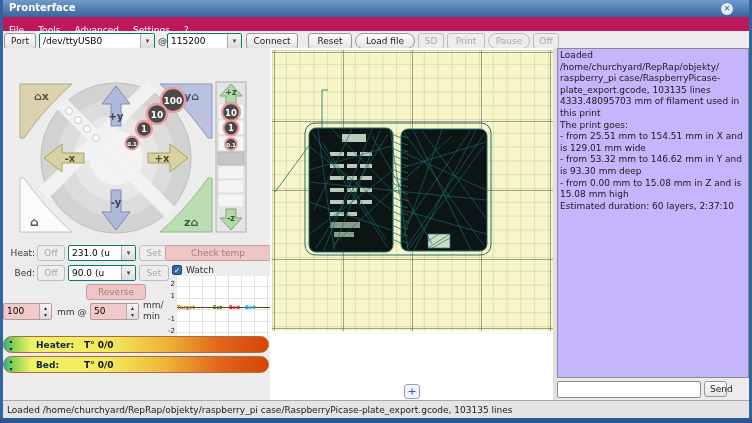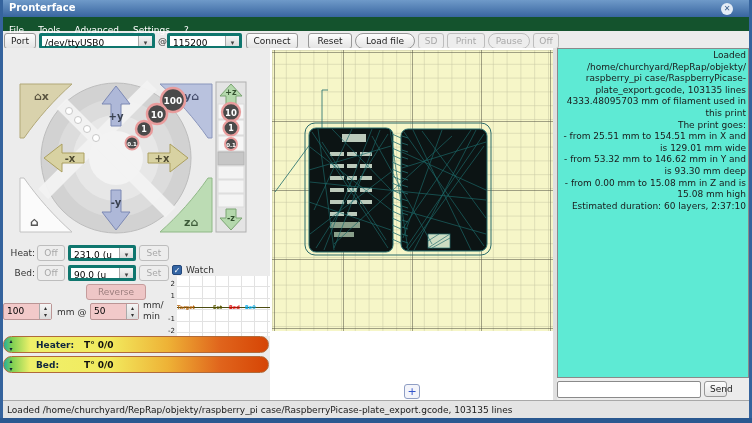--- a/index.html
+++ b/index.html
@@ -2,45 +2,45 @@
 <html><head>
 <meta charset="utf-8">
 <style>
   html,body{margin:0;padding:0;background:#555;font-family:"DejaVu Sans",sans-serif;}
   .window{position:relative;width:752px;height:423px;background:#ececec;overflow:hidden;}
   .abs{position:absolute;box-sizing:border-box;}
   
   .titlebar{left:0;top:0;width:752px;height:17px;background:linear-gradient(#6f9ac9,#38659f);}
   .title{left:9px;top:2px;color:#fff;font-size:10px;font-weight:bold;}
   .closebtn{left:721px;top:3px;width:12px;height:12px;border-radius:50%;background:#e4ecf6;color:#3c618f;font-size:8px;line-height:12px;text-align:center;font-weight:bold;cursor:default;}
-  .menubar{left:0;top:17px;width:752px;height:14px;background:#14532d;}
+  .menubar{left:0;top:17px;width:752px;height:14px;background:#be185d;}
   .menuitem{position:relative;display:inline-block;color:#fff;font-size:9px;margin-left:9px;top:1px;}
   .sideL{left:0;top:0;width:3px;height:423px;background:#35639d;}
   .sideR{left:749px;top:0;width:3px;height:423px;background:#35639d;}
   .bottomB{left:0;top:418px;width:752px;height:5px;background:#2a5890;}
   
   .btn{height:16px;background:linear-gradient(#fdfdfd,#e4e4e4);border:1px solid #979797;border-radius:3px;font-size:9px;color:#222;text-align:center;line-height:14px;padding:0 5px;}
   .btn.dis{color:#a8a8a8;background:#ededed;border-color:#bdbdbd;}
   .btn.pink{background:#eec6c6;border-color:#c59c9c;color:#9d7f7f;}
-  .combo{background:#fff;border:3px solid #0f766e;border-radius:2px;height:16px;font-size:9px;padding-left:10px;}
+  .combo{background:#fff;border:1px solid #0f766e;border-radius:2px;height:16px;font-size:9px;padding-left:10px;}
   .combo .val{position:absolute;left:3px;top:2px;white-space:nowrap;overflow:hidden;right:14px;}
   .combo .arw{position:absolute;right:0;top:0;bottom:0;width:13px;background:linear-gradient(#f5f5f5,#dcdcdc);border-left:1px solid #aaa;color:#444;font-size:7px;text-align:center;line-height:14px;}
   .spin{background:#fff;border:1px solid #979797;border-radius:2px;height:17px;font-size:9px;}
   .spin .val{position:absolute;left:3px;top:2px;}
   .spin .btns{position:absolute;right:0;top:0;bottom:0;width:11px;background:linear-gradient(#f5f5f5,#dcdcdc);border-left:1px solid #aaa;color:#333;font-size:6px;text-align:center;}
   .spin .btns i{display:block;font-style:normal;line-height:7px;}
   .spin.pink{background:#f2c9c9;border-color:#bb9595;}
   .spin.green{background:#b9f0b9;}
   .lbl{font-size:9px;color:#333;white-space:nowrap;}
   
   .leftpanel{left:3px;top:48px;width:267px;height:352px;background:#ececec;}
   .viewer{left:270px;top:48px;width:286px;height:352px;background:#fff;}
   .sash{left:553px;top:48px;width:4px;height:352px;background:#e0e0e0;}
   .rightpanel{left:557px;top:48px;width:192px;height:352px;background:#ececec;}
-  .logbox{left:0;top:0;width:192px;height:330px;background:#5eead4;border:1px solid #8a8a8a;font-size:9px;line-height:11.6px;color:#1a1a1a;padding:1px 2px;white-space:pre-wrap;overflow:hidden;text-align:right;}
+  .logbox{left:0;top:0;width:192px;height:330px;background:#c4b5fd;border:1px solid #8a8a8a;font-size:9px;line-height:11.6px;color:#1a1a1a;padding:1px 2px;white-space:pre-wrap;overflow:hidden;}
   .sendinput{left:0;top:333px;width:144px;height:17px;background:#fff;border:1px solid #8a8a8a;border-radius:2px;font-size:9px;padding:0 3px;font-family:"DejaVu Sans",sans-serif;}
   .sendbtn{left:147px;top:333px;width:23px;}
   
   .graph{left:160px;top:228px;width:108px;height:60px;}
   .plot{position:absolute;left:14px;top:0;width:94px;height:60px;background:#fff;background-image:repeating-linear-gradient(to right,transparent 0 12px,#e2e2e2 12px 13px),repeating-linear-gradient(to bottom,transparent 0 10.5px,#e2e2e2 10.5px 11.5px);}
   .zeroline{position:absolute;left:14px;top:31px;width:94px;height:1px;background:#4c4c10;}
   .ylab{position:absolute;width:12px;text-align:right;font-size:7px;color:#222;}
   .leg{position:absolute;font-size:5px;font-weight:bold;top:28px;line-height:7px;}
   
   .gauge{height:17px;border-radius:9px;border:1px solid #b06a3a;background:linear-gradient(90deg,#25b09c 0%,#7ecf52 3%,#eff06a 10%,#f2ea5e 40%,#eeb236 62%,#e0641c 82%,#d64505 100%);}
@@ -190,20 +190,21 @@
     <div class="abs btn dis" style="left:136px;top:197px;width:30px;">Set</div>
 
     <span class="abs lbl" style="left:2px;top:220px;width:30px;text-align:right;">Bed:</span>
     <div class="abs btn dis" style="left:34px;top:217px;width:28px;">Off</div>
     <div class="abs combo" style="left:65px;top:217px;width:68px;">
       <span class="val">90.0 (u</span>
       <span class="arw">▾</span>
     </div>
     <div class="abs btn dis" style="left:136px;top:217px;width:30px;">Set</div>
 
+    <div class="abs btn pink" style="left:162px;top:197px;width:106px;">Check temp</div>
     <div class="abs cb" style="left:169px;top:217px;">✓</div>
     <span class="abs lbl" style="left:183px;top:217px;">Watch</span>
 
     <div class="abs btn pink" style="left:83px;top:236px;width:60px;">Reverse</div>
     <div class="abs spin pink" style="left:0px;top:255px;width:49px;">
       <span class="val">100</span>
       <span class="btns">
           <i>▴</i>
           <i>▾</i>
         </span>

